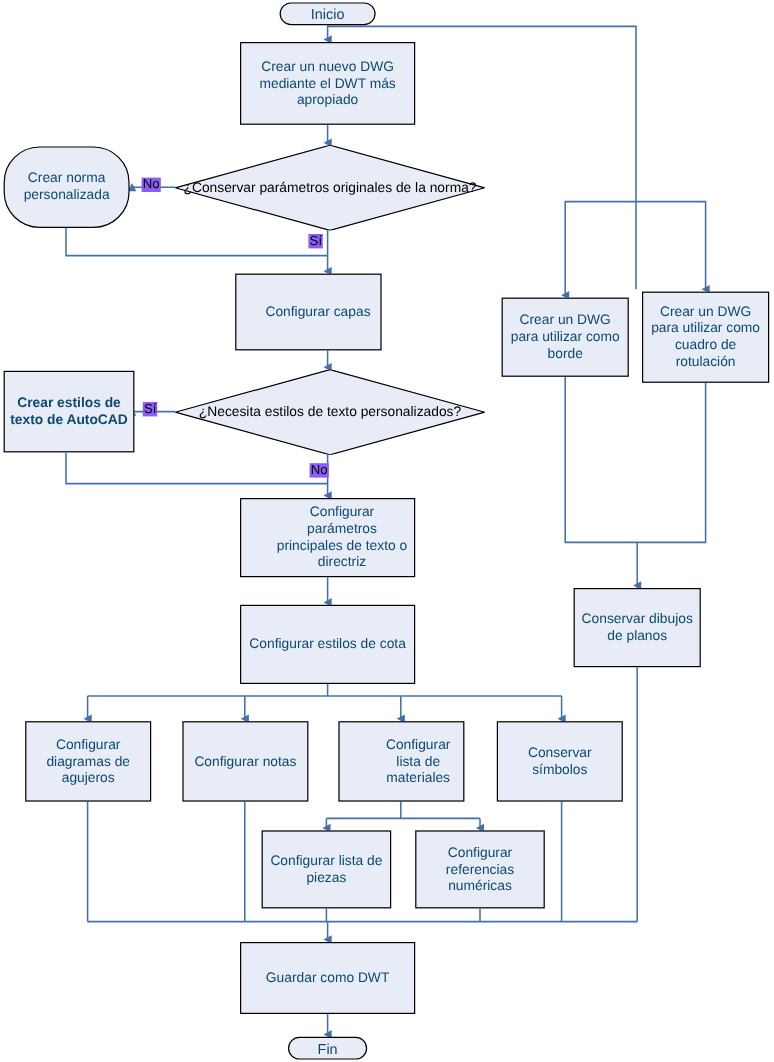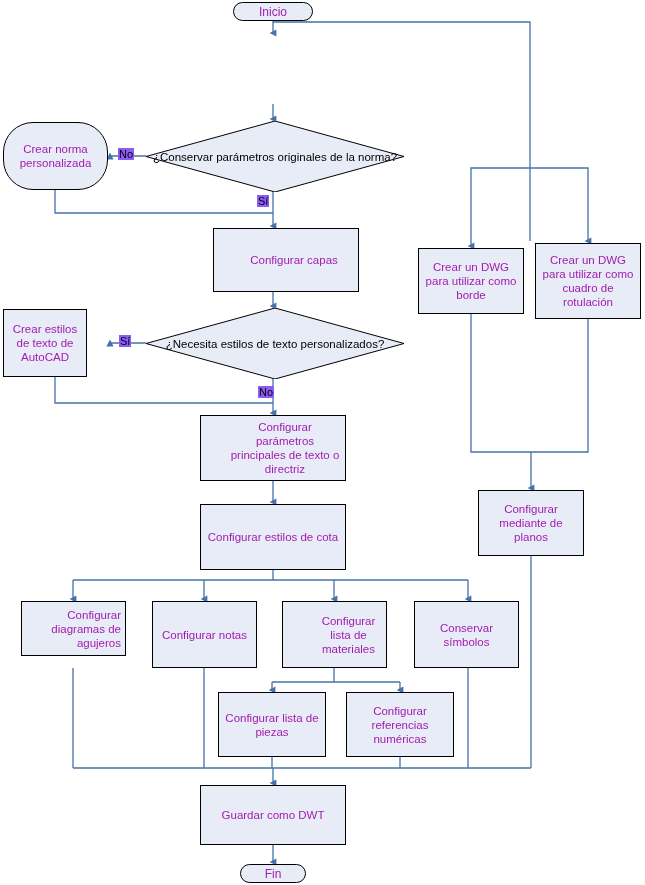--- a/index.html
+++ b/index.html
@@ -27,21 +27,21 @@
   }
   .node {
     position: absolute;
     box-sizing: border-box;
     background: #e8ecf7;
     border: 1px solid #000000;
     display: flex;
     align-items: center;
     justify-content: center;
     text-align: center;
-    color: #a21caf;
+    color: #0c4a6e;
     font-size: 11.5px;
     line-height: 14px;
     padding: 2px 4px;
   }
   .node.terminal {
     border-radius: 40px;
     font-size: 12px;
   }
   .diamond {
     position: absolute;
@@ -141,56 +141,59 @@
       <path d="M273,768 L273,783" marker-end="url(#arrow)"></path>
 
       <path d="M273,845 L273,862" marker-end="url(#arrow)"></path>
     </g>
   </svg>
 
   <div class="node terminal" style="left:233px; top:2px; width:80px; height:19px;">
     <span>Inicio</span>
   </div>
 
+  <div class="node" style="left:200px; top:35px; width:146px; height:69px;">
+    <span>Crear un nuevo DWG mediante el DWT más apropiado</span>
+  </div>
 
   <div class="diamond" style="left:146px; top:121px; width:258px; height:71px;">
     <svg width="258" height="71">
       <polygon points="129,0 258,35.5 129,71 0,35.5" fill="#e8ecf7" stroke="#000000" stroke-width="1"></polygon>
     </svg>
     <div class="dlabel">¿Conservar parámetros originales de la norma?</div>
   </div>
 
   <div class="node" style="left:3px; top:122px; width:105px; height:68px;border-radius:30px;">
     <span>Crear norma personalizada</span>
   </div>
 
-  <div class="node" style="left:213px; top:228px; width:146px; height:64px;padding-left:20px;">
+  <div class="node" style="left:196px; top:228px; width:122px; height:64px;padding-left:20px;">
     <span>Configurar capas</span>
   </div>
 
   <div class="diamond" style="left:146px; top:308px; width:258px; height:71px;">
     <svg width="258" height="71">
       <polygon points="129,0 258,35.5 129,71 0,35.5" fill="#e8ecf7" stroke="#000000" stroke-width="1"></polygon>
     </svg>
     <div class="dlabel">¿Necesita estilos de texto personalizados?</div>
   </div>
 
-  <div class="node" style="left:3px; top:309px; width:84px; height:68px;">
+  <div class="node" style="left:3px; top:309px; width:109px; height:68px;font-weight:bold;">
     <span>Crear estilos de texto de AutoCAD</span>
   </div>
 
   <div class="node" style="left:200px; top:415px; width:146px; height:66px;padding-left:28px;">
     <span>Configurar parámetros principales de texto o directriz</span>
   </div>
 
   <div class="node" style="left:200px; top:504px; width:146px; height:66px;">
     <span>Configurar estilos de cota</span>
   </div>
 
-  <div class="node" style="left:21px; top:601px; width:105px; height:55px;text-align:right;">
+  <div class="node" style="left:21px; top:601px; width:105px; height:67px;">
     <span>Configurar diagramas de agujeros</span>
   </div>
 
   <div class="node" style="left:152px; top:601px; width:105px; height:67px;">
     <span>Configurar notas</span>
   </div>
 
   <div class="node" style="left:282px; top:601px; width:105px; height:67px;padding-left:32px;">
     <span>Configurar lista de materiales</span>
   </div>
@@ -217,21 +220,21 @@
 
   <div class="node" style="left:418px; top:248px; width:106px; height:66px;">
     <span>Crear un DWG para utilizar como borde</span>
   </div>
 
   <div class="node" style="left:535px; top:243px; width:106px; height:76px;">
     <span>Crear un DWG para utilizar como cuadro de rotulación</span>
   </div>
 
   <div class="node" style="left:478px; top:490px; width:106px; height:66px;">
-    <span>Configurar mediante de planos</span>
+    <span>Conservar dibujos de planos</span>
   </div>
 
   <div class="edge-label" style="left:118px; top:148px;">
     <span>No</span>
   </div>
   <div class="edge-label" style="left:257px; top:195px;">
     <span>Sí</span>
   </div>
   <div class="edge-label" style="left:119px; top:335px;">
     <span>Sí</span>

